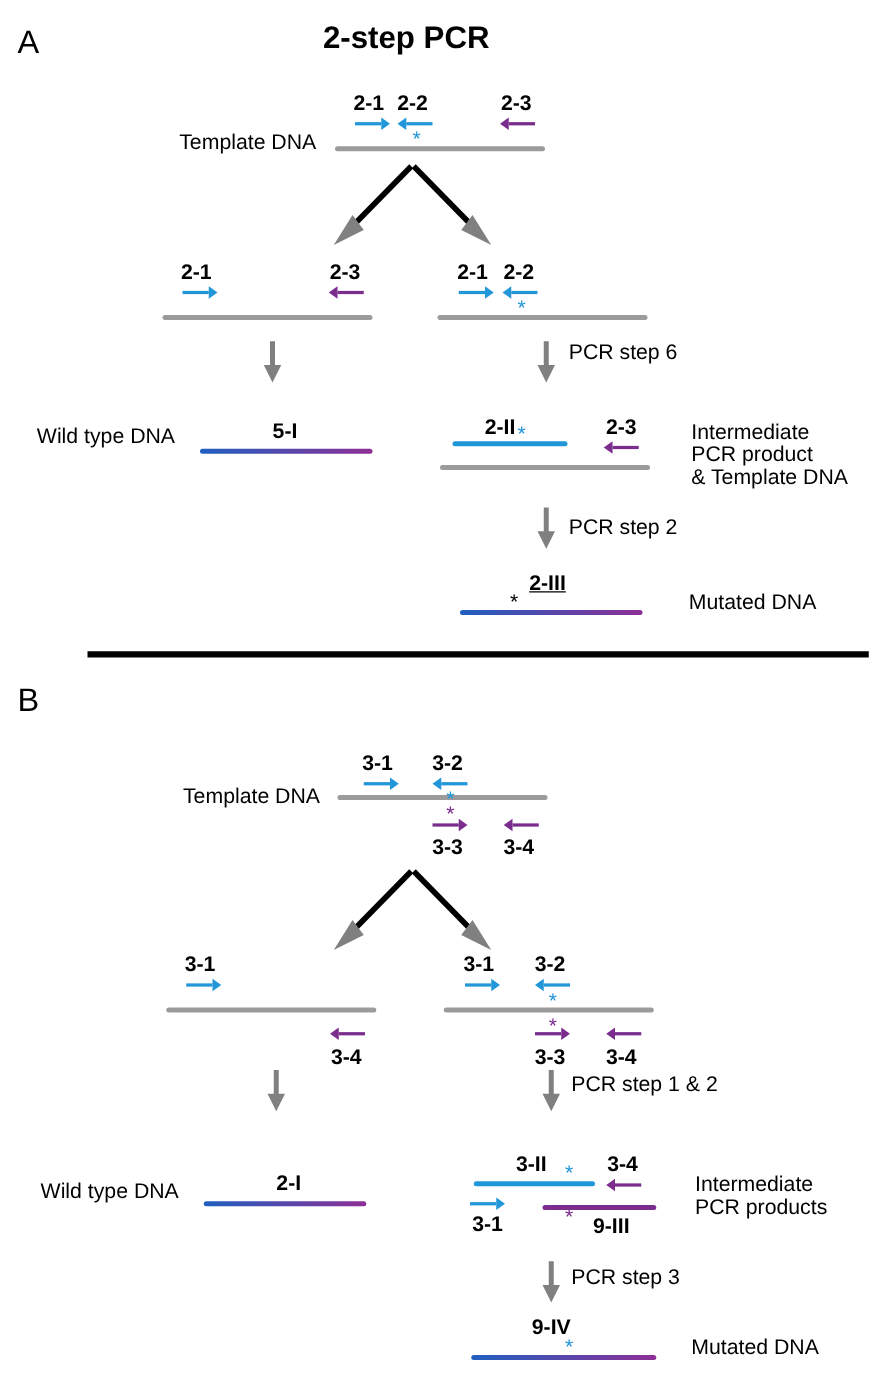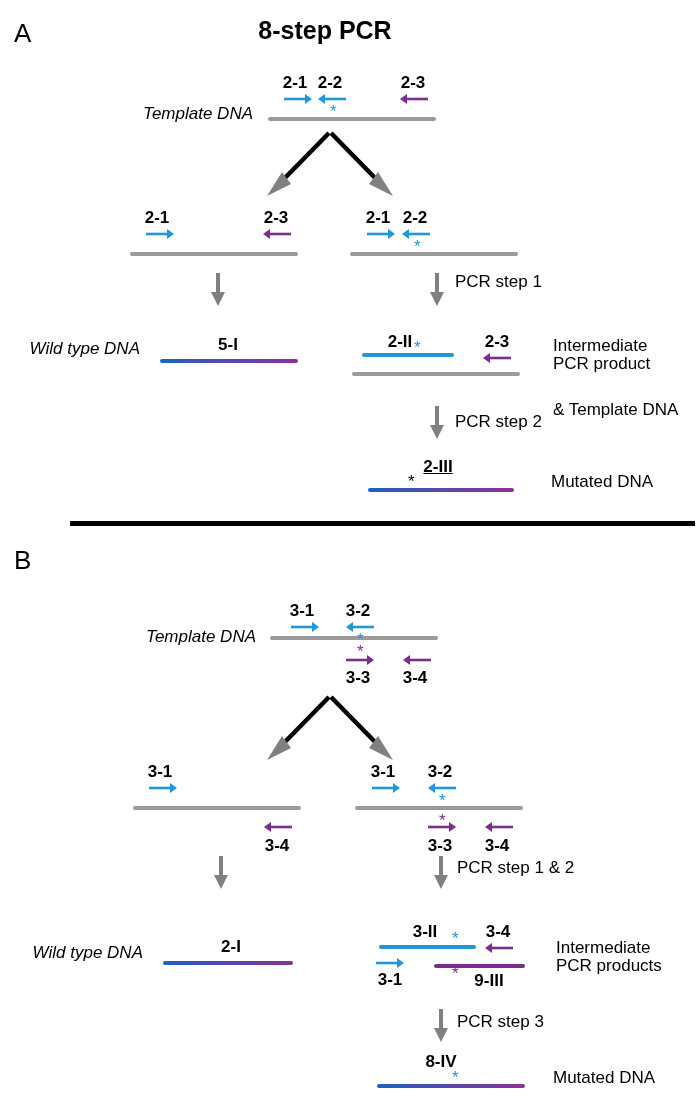--- a/index.html
+++ b/index.html
@@ -2,37 +2,37 @@
 <html><head>
 <meta charset="utf-8">
 <style>
   html,body{margin:0;padding:0;background:#ffffff;}
   body{width:700px;height:1113px;position:relative;font-family:"Liberation Sans",sans-serif;color:#000;}
   .canvas{position:relative;width:700px;height:1113px;overflow:hidden;}
   .panel-letter{position:absolute;font-size:26px;font-weight:400;}
   .panel-title{position:absolute;font-size:25px;font-weight:bold;text-align:center;}
   .lbl{position:absolute;font-size:17px;white-space:nowrap;}
   .lbl.center{transform:translateX(-50%);}
-  .lbl.right{transform:translateX(-100%);font-style:italic;}
+  .lbl.right{transform:translateX(-100%);}
   .lbl.bold{font-weight:bold;}
   .grey-line{position:absolute;background:#9b9b9b;height:4px;border-radius:2px;}
   .divider{position:absolute;background:#000;height:5px;}
   .star{position:absolute;font-size:17px;line-height:1;}
   .star.blue{color:#2196d9;}
   .star.purple{color:#7b2d8e;}
   .star.black{color:#000;}
   svg{display:block;overflow:visible;}
 </style>
 </head>
 <body>
 
 <div class="canvas">
 
   <div class="panel-letter" style="left:14px;top:18px;">A</div>
-  <div class="panel-title" style="left:180px;top:16px;width:290px;">8-step PCR</div>
+  <div class="panel-title" style="left:180px;top:16px;width:290px;">2-step PCR</div>
 
   <div class="lbl right" style="left:253px;top:104px;">Template DNA</div>
   <div class="grey-line" style="left:268px;top:117px;width:168px;"></div>
 
   <div class="lbl bold center" style="left:295px;top:73px;">2-1</div>
   <div class="lbl bold center" style="left:330px;top:73px;">2-2</div>
   <div class="lbl bold center" style="left:413px;top:73px;">2-3</div>
 
   <svg style="position:absolute;left:283px;top:92px;" width="30" height="14">
     <line x1="1" y1="7" x2="22" y2="7" stroke="#2196d9" stroke-width="2.6"></line>
@@ -81,38 +81,38 @@
   <div class="star blue" style="left:414px;top:238px;">*</div>
 
   <svg style="position:absolute;left:208px;top:272px;" width="20" height="36">
     <line x1="10" y1="1" x2="10" y2="22" stroke="#808080" stroke-width="4"></line>
     <polygon points="3,20 10,34 17,20" fill="#808080"></polygon>
   </svg>
   <svg style="position:absolute;left:427px;top:272px;" width="20" height="36">
     <line x1="10" y1="1" x2="10" y2="22" stroke="#808080" stroke-width="4"></line>
     <polygon points="3,20 10,34 17,20" fill="#808080"></polygon>
   </svg>
-  <div class="lbl" style="left:455px;top:272px;">PCR step 1</div>
+  <div class="lbl" style="left:455px;top:272px;">PCR step 6</div>
 
   <div class="lbl right" style="left:140px;top:339px;">Wild type DNA</div>
   <div class="lbl bold center" style="left:228px;top:335px;">5-I</div>
   <div style="position:absolute;left:160px;top:359px;width:138px;height:4px;border-radius:2px;background:linear-gradient(to right,#2060c0,#8e2f96);"></div>
 
   <div style="position:absolute;left:362px;top:353px;width:92px;height:4px;border-radius:2px;background:#2196d9;"></div>
   <div class="lbl bold center" style="left:400px;top:332px;">2-II</div>
   <div class="star blue" style="left:414px;top:339px;">*</div>
   <div class="grey-line" style="left:352px;top:372px;width:168px;"></div>
   <div class="lbl bold center" style="left:497px;top:332px;">2-3</div>
   <svg style="position:absolute;left:482px;top:351px;" width="30" height="14">
     <line x1="8" y1="7" x2="29" y2="7" stroke="#7b2d8e" stroke-width="2.6"></line>
     <polygon points="8,2 1,7 8,12" fill="#7b2d8e"></polygon>
   </svg>
   <div class="lbl" style="left:553px;top:336px;">Intermediate</div>
   <div class="lbl" style="left:553px;top:354px;">PCR product</div>
-  <div class="lbl" style="left:553px;top:372px;margin-top:28px;">&amp; Template DNA</div>
+  <div class="lbl" style="left:553px;top:372px;">&amp; Template DNA</div>
 
   <svg style="position:absolute;left:427px;top:405px;" width="20" height="36">
     <line x1="10" y1="1" x2="10" y2="22" stroke="#808080" stroke-width="4"></line>
     <polygon points="3,20 10,34 17,20" fill="#808080"></polygon>
   </svg>
   <div class="lbl" style="left:455px;top:412px;">PCR step 2</div>
 
   <div class="lbl bold center" style="left:438px;top:457px;text-decoration:underline;">2-III</div>
   <div style="position:absolute;left:368px;top:488px;width:146px;height:4px;border-radius:2px;background:linear-gradient(to right,#2060c0,#8e2f96);"></div>
   <div class="star black" style="left:408px;top:473px;">*</div>
@@ -227,18 +227,18 @@
 
   <div class="lbl" style="left:556px;top:938px;">Intermediate</div>
   <div class="lbl" style="left:556px;top:956px;">PCR products</div>
 
   <svg style="position:absolute;left:431px;top:1008px;" width="20" height="36">
     <line x1="10" y1="1" x2="10" y2="22" stroke="#808080" stroke-width="4"></line>
     <polygon points="3,20 10,34 17,20" fill="#808080"></polygon>
   </svg>
   <div class="lbl" style="left:457px;top:1012px;">PCR step 3</div>
 
-  <div class="lbl bold center" style="left:441px;top:1052px;">8-IV</div>
+  <div class="lbl bold center" style="left:441px;top:1052px;">9-IV</div>
   <div style="position:absolute;left:377px;top:1084px;width:148px;height:4px;border-radius:2px;background:linear-gradient(to right,#2060c0,#8e2f96);"></div>
   <div class="star blue" style="left:452px;top:1069px;">*</div>
   <div class="lbl" style="left:553px;top:1068px;">Mutated DNA</div>
 
 </div>
 
 </body></html>

